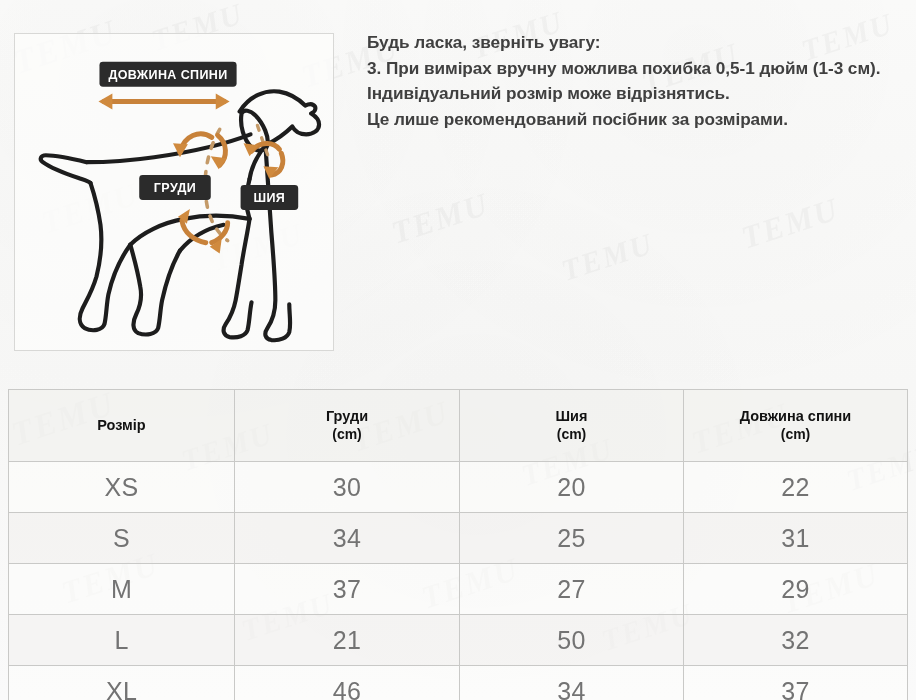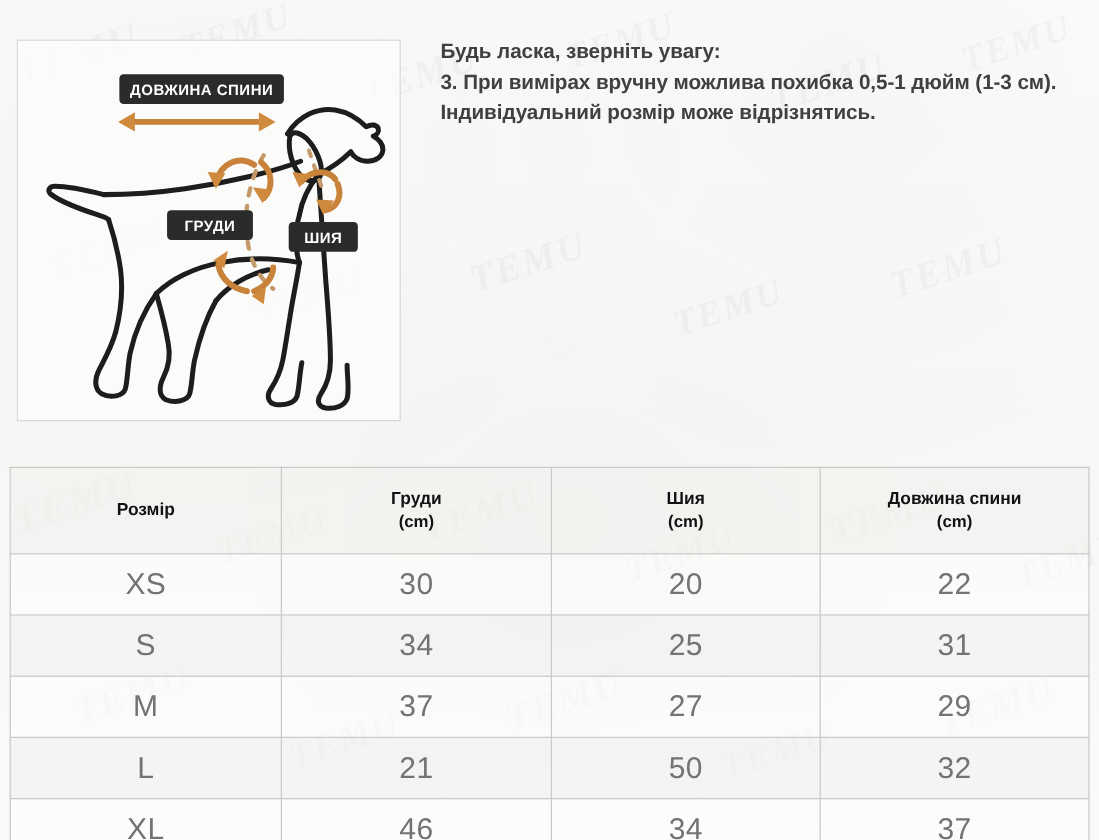--- a/index.html
+++ b/index.html
@@ -261,20 +261,21 @@
       <g>
         <rect x="227" y="152" width="58" height="25" rx="3.5" fill="#2b2b2b"></rect>
         <text x="256" y="169.5" text-anchor="middle" font-family="Liberation Sans, sans-serif" font-size="12.6" font-weight="700" fill="#ffffff" letter-spacing="0.4">ШИЯ</text>
       </g>
     </svg>
   </div>
 
   <div class="notes">
     <p>Будь ласка, зверніть увагу:</p>
     <p>3. При вимірах вручну можлива похибка 0,5-1 дюйм (1-3 см). Індивідуальний розмір може відрізнятись.</p>
+    <p>Це лише рекомендований посібник за розмірами.</p>
   </div>
 </div>
 
 <div class="size-table-wrap">
   <table class="size-table">
     <colgroup>
       <col class="col-size">
         <col class="col-chest">
         <col class="col-neck">
         <col class="col-back">

